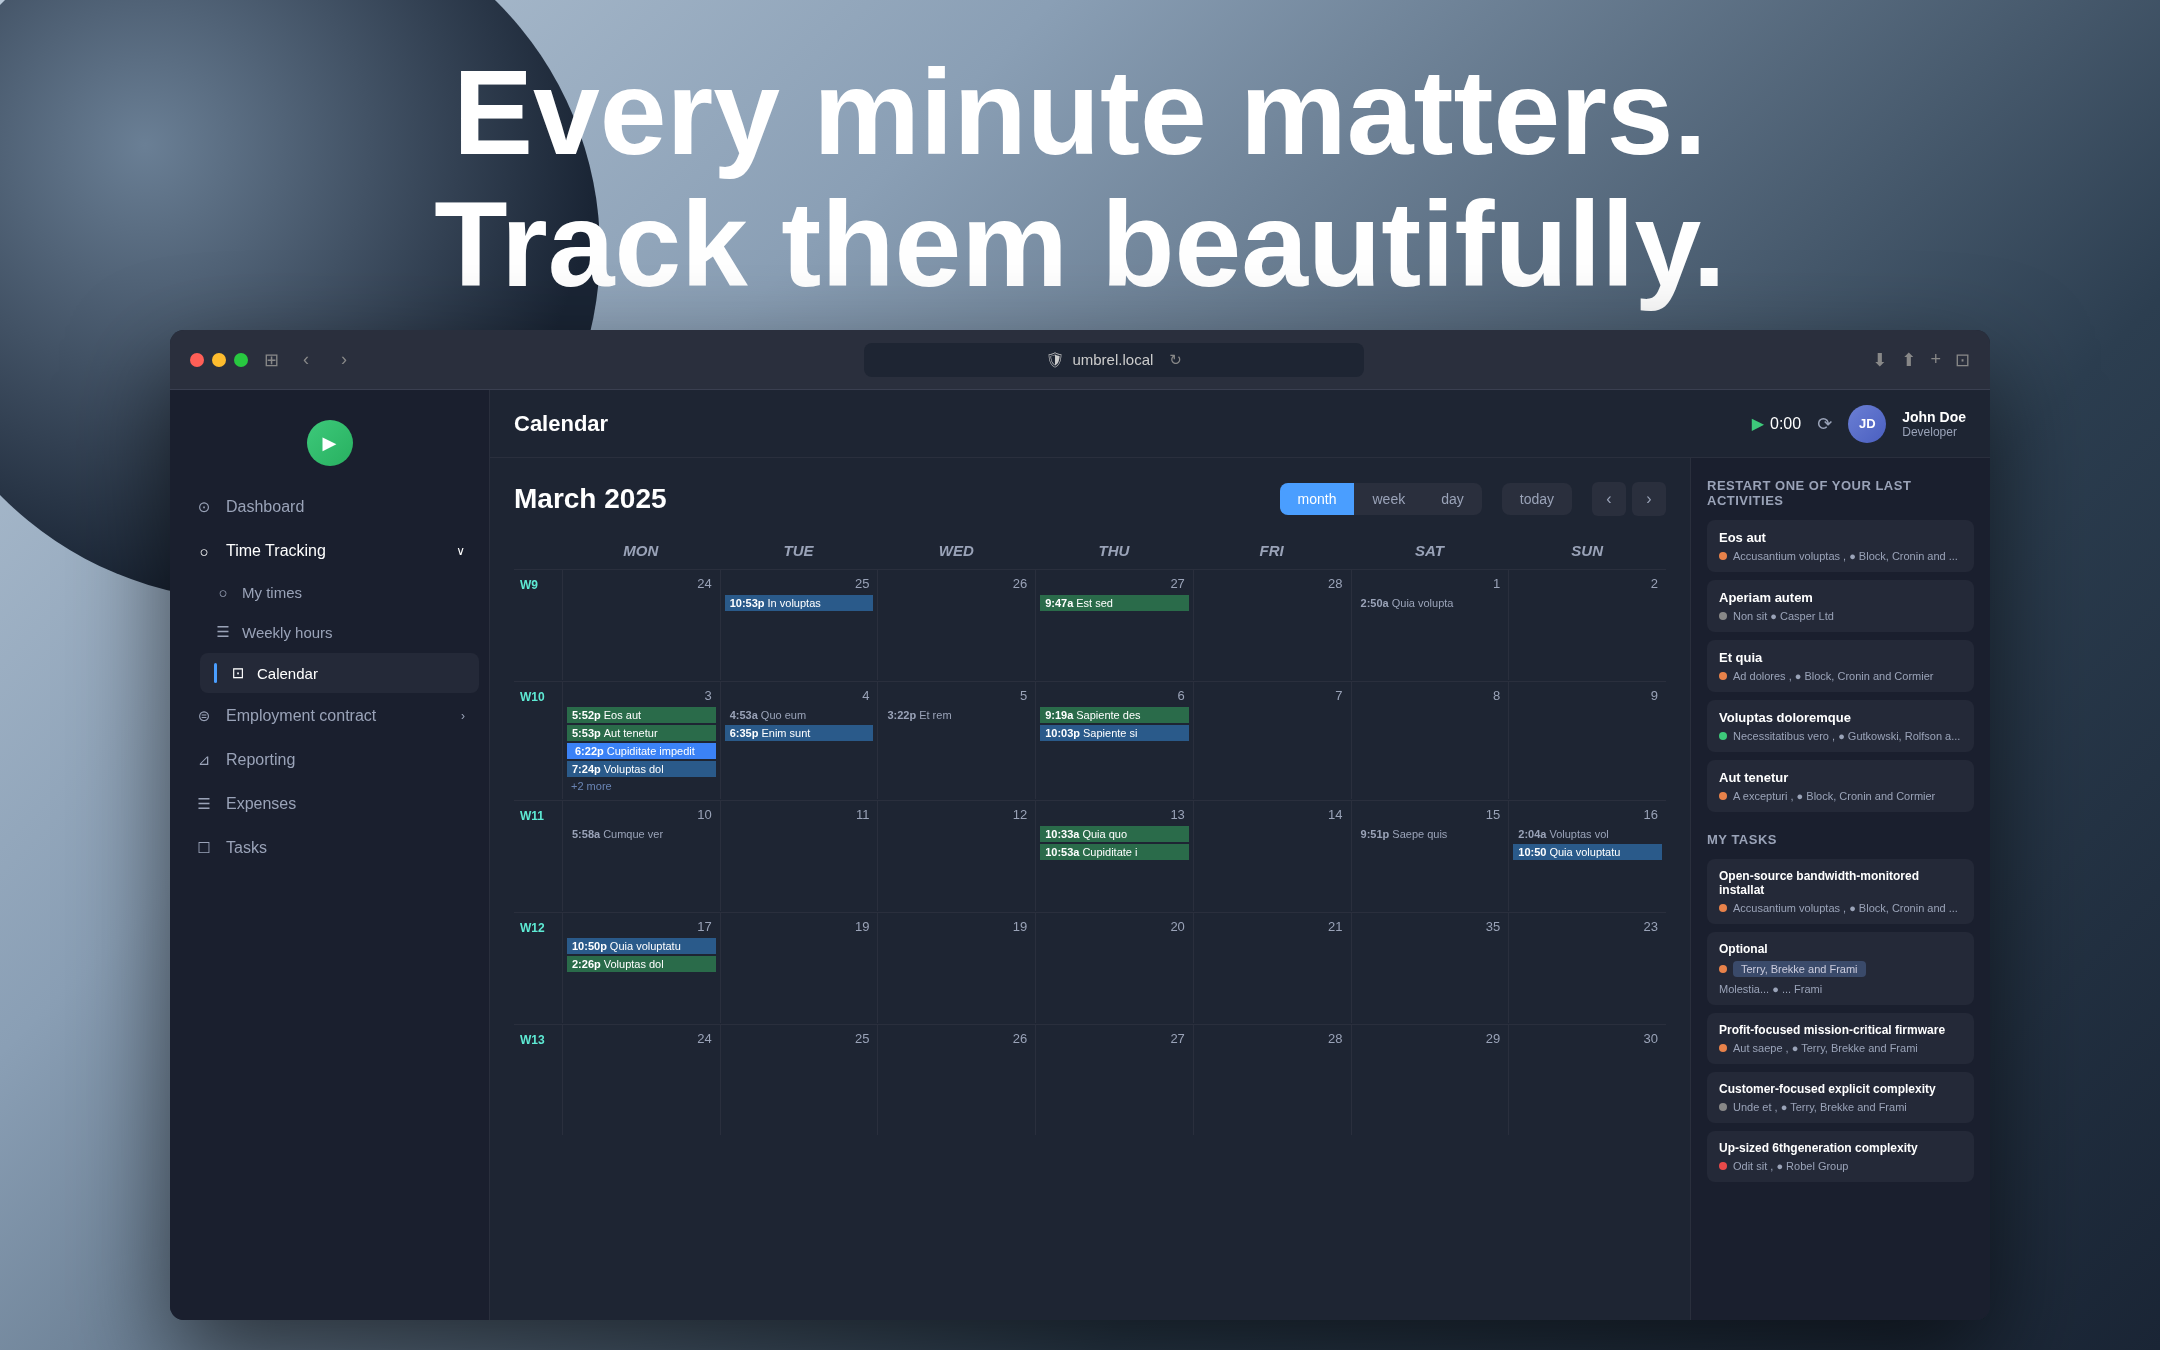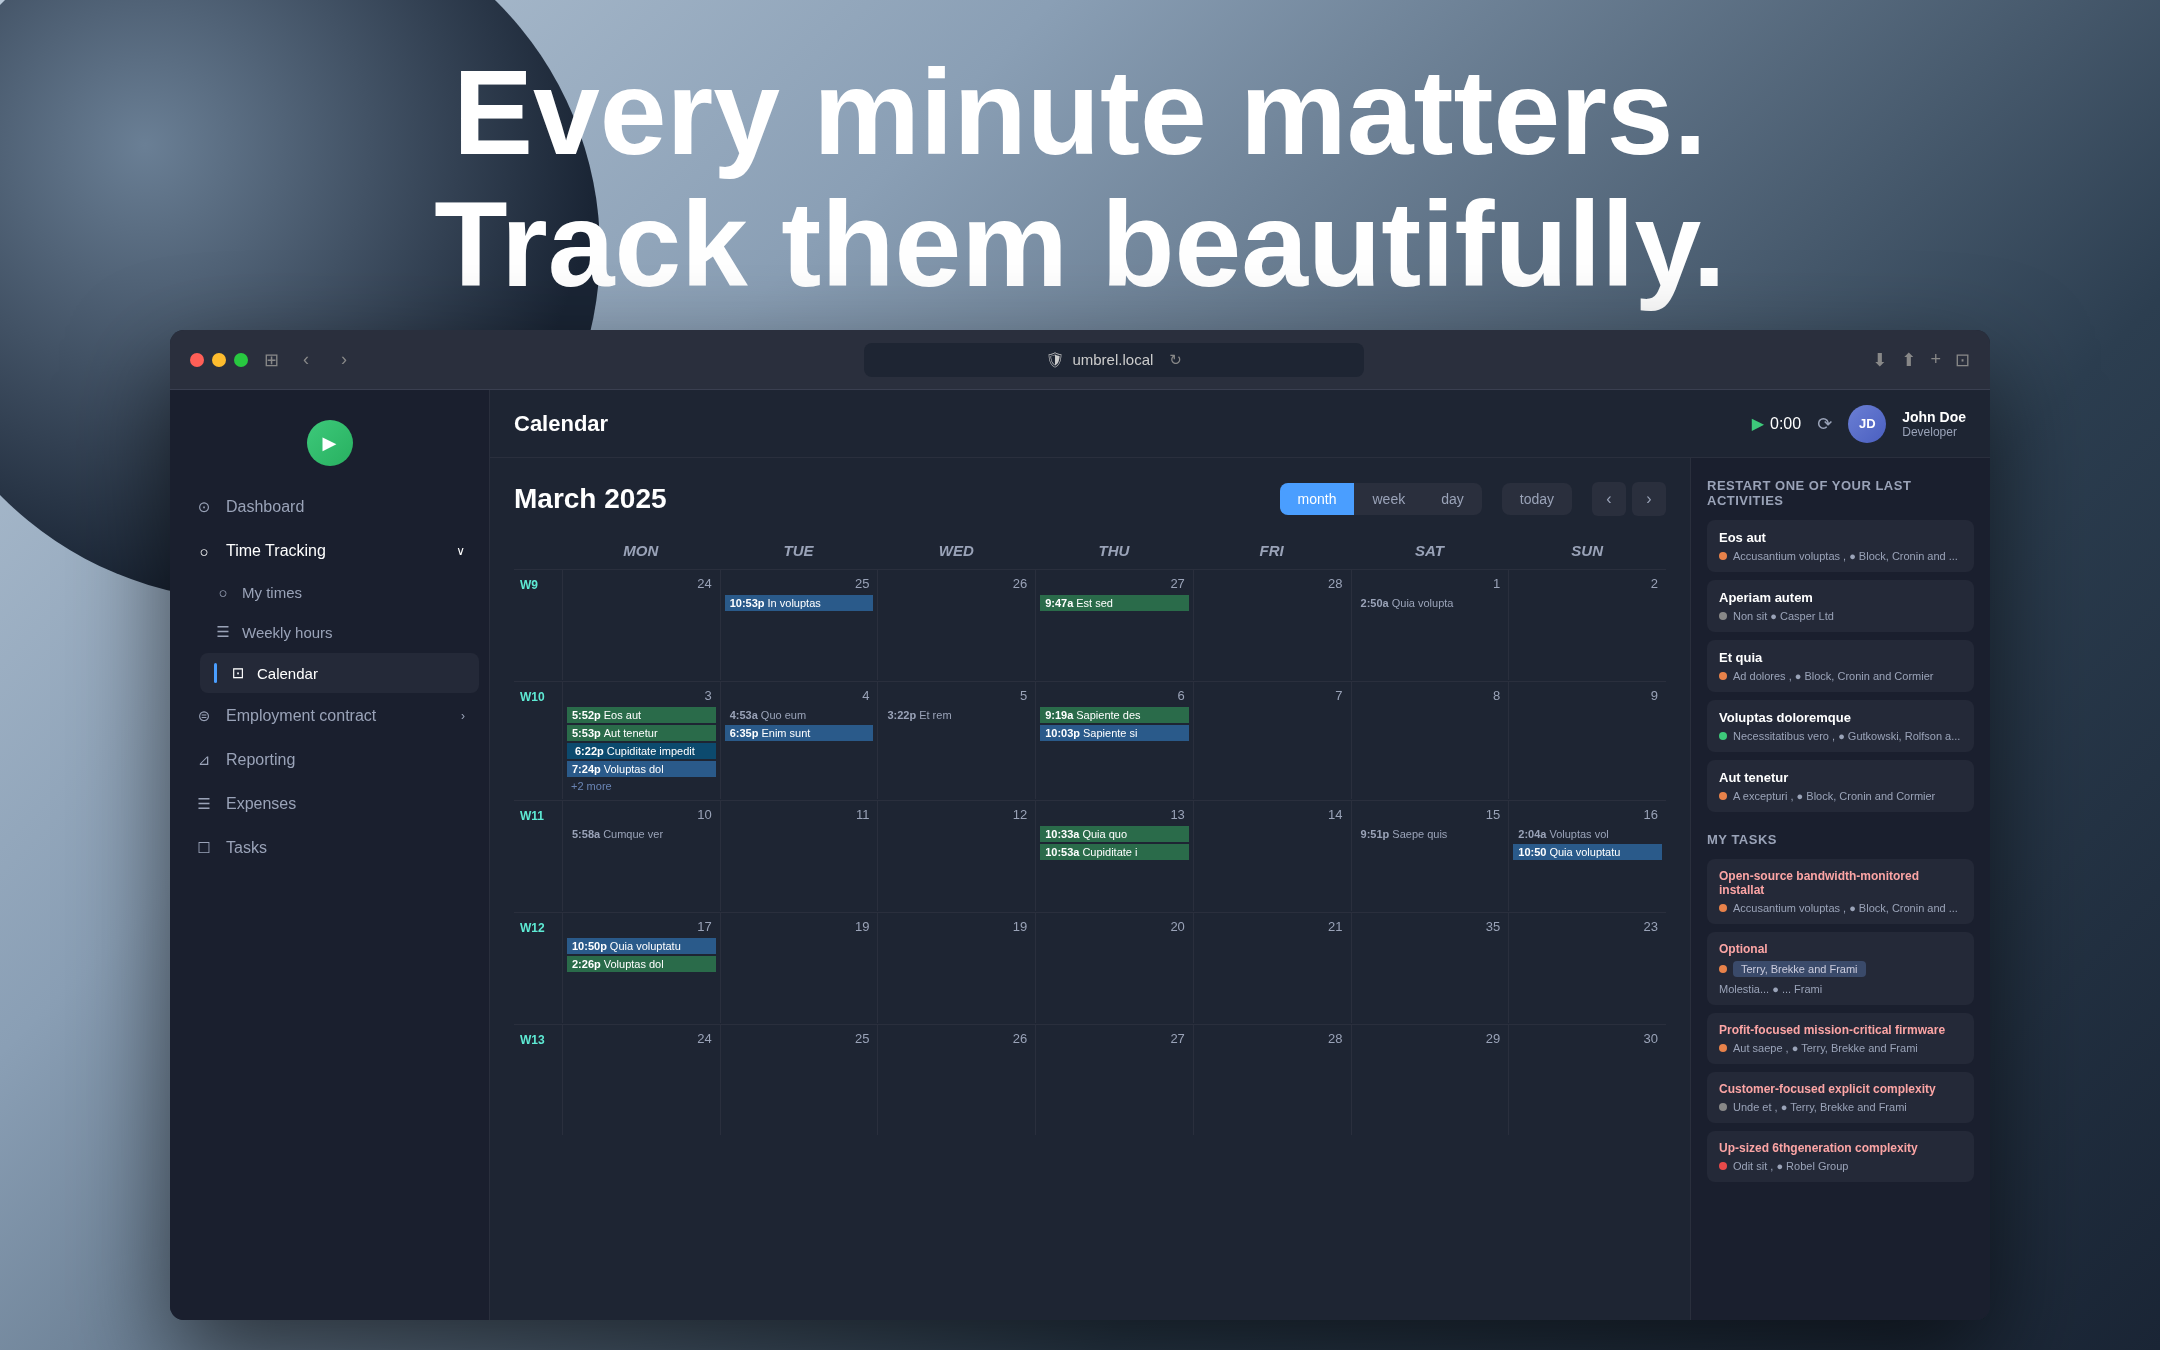--- a/index.html
+++ b/index.html
@@ -406,21 +406,21 @@
       border-radius: 0;
       margin-bottom: 2px;
       white-space: nowrap;
       overflow: hidden;
       text-overflow: ellipsis;
       cursor: pointer;
       color: #fff;
     }
     .cal-event.blue { background: #2a5a8a; }
     .cal-event.green { background: #2a6b4a; }
-    .cal-event.selected { background: #0c4a6e; color: #fff; padding-left: 8px; }
+    .cal-event.selected { background: #3b82f6; color: #fff; padding-left: 8px; }
     .cal-event.subtle { background: transparent; color: #9aa3b8; }
     .more-events {
       font-size: 11px;
       color: #6a85b5;
       cursor: pointer;
       padding: 1px 4px;
     }
     .cal-event .time {
       font-weight: 700;
       margin-right: 3px;
@@ -481,21 +481,21 @@
     .task-card {
       background: #242938;
       border-radius: 8px;
       padding: 10px 12px;
       margin-bottom: 8px;
       cursor: pointer;
     }
     .task-title {
       font-size: 12px;
       font-weight: 600;
-      color: #fca5a5;
+      color: #ffffff;
       margin-bottom: 5px;
     }
     .task-meta {
       display: flex;
       align-items: center;
       gap: 6px;
       font-size: 11px;
       color: #9aa3b8;
       flex-wrap: wrap;
     }

